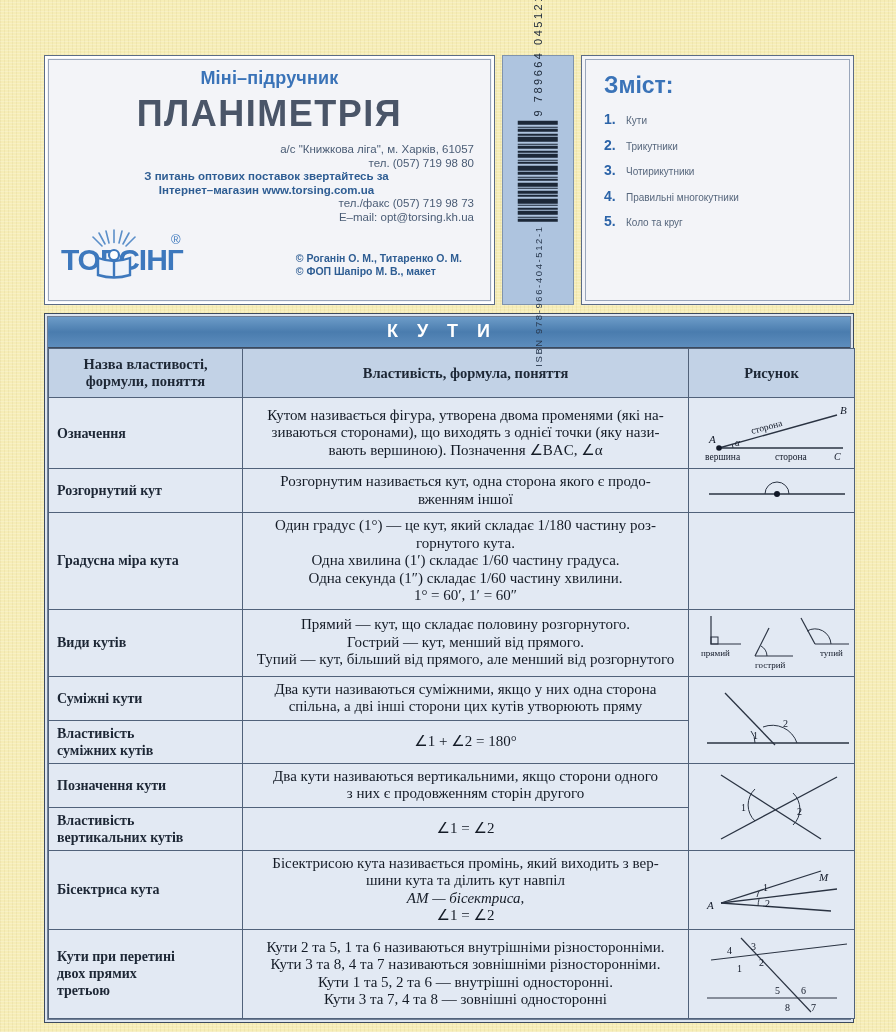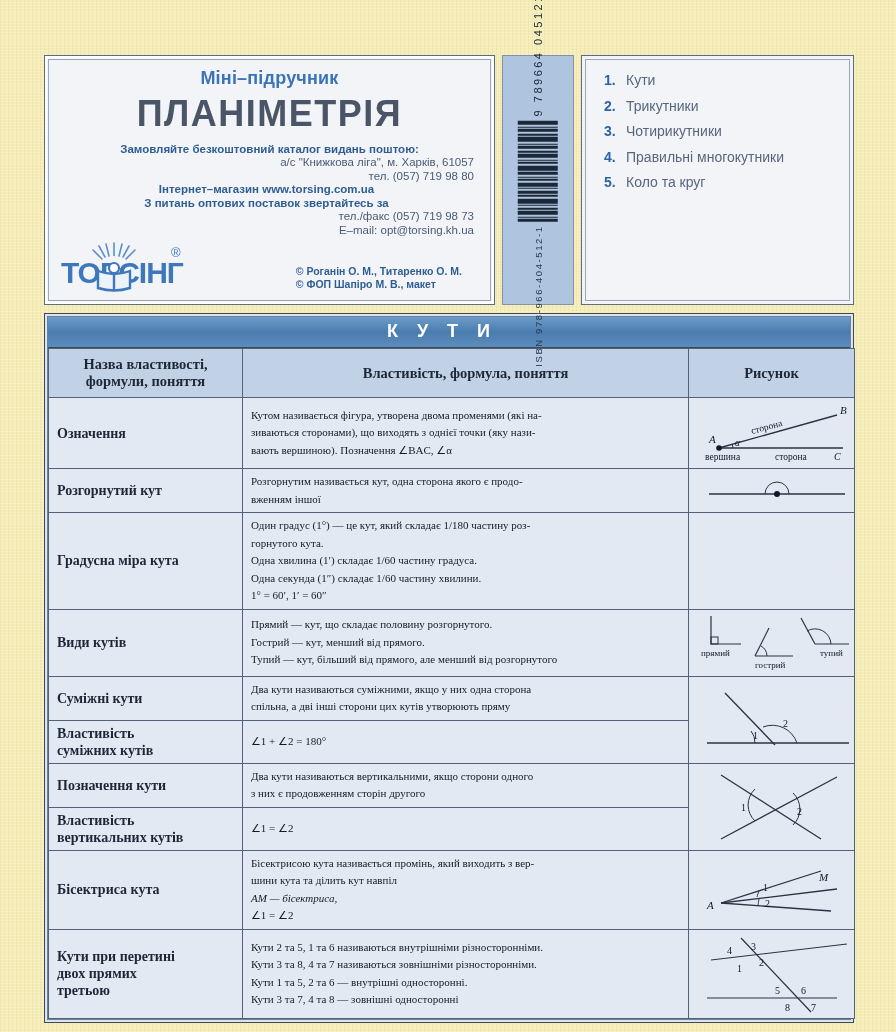--- a/index.html
+++ b/index.html
@@ -209,21 +209,21 @@
   }
   .toc-num {
     color: #2b63a8;
     font-weight: bold;
     font-size: 14px;
     width: 22px;
     flex: none;
   }
   .toc-label {
     color: #57677d;
-    font-size: 14px;
+    font-size: 10px;
   }
 
   
   .table-box {
     margin-top: 8px;
     border: 1px solid #3c4a5e;
     background: #dce4ef;
     box-sizing: border-box;
     padding: 2px;
   }
@@ -271,25 +271,26 @@
   td.name-cell {
     font-family: "Liberation Serif", serif;
     font-weight: bold;
     font-size: 14px;
     color: #1d2735;
     line-height: 17px;
     padding-left: 10px;
   }
   td.prop-cell {
     font-family: "Liberation Serif", serif;
-    font-size: 11px;
+    font-size: 15px;
     color: #141b26;
     line-height: 17.5px;
     padding-left: 10px;
     padding-right: 8px;
+    text-align: center;
   }
   td.prop-cell .ln { display: block; }
   td.fig-cell {
     padding: 2px;
     text-align: center;
   }
   td.fig-cell svg { display: block; margin: 0 auto; }
 
   .it { font-style: italic; }
 </style>
@@ -297,27 +298,26 @@
 <body>
 
 <div class="page">
 
   <div class="cover-row">
 
     <div class="cover-left">
       <div class="mini-title">Міні–підручник</div>
       <div class="main-title">ПЛАНІМЕТРІЯ</div>
 
-      <div class="catalog-line">Замовляйте безкоштовний каталог видань поштою:</div>
 
       <div class="contact-block">
         <span class="r">а/с "Книжкова ліга", м. Харків, 61057</span>
         <span class="r">тел. (057) 719 98 80</span>
+        <span class="b">З питань оптових поставок звертайтесь за</span>
         <span class="b">Інтернет–магазин www.torsing.com.ua</span>
-        <span class="b">З питань оптових поставок звертайтесь за</span>
         <span class="r">тел./факс (057) 719 98 73</span>
         <span class="r">E–mail: opt@torsing.kh.ua</span>
       </div>
 
       <div class="logo-copy-row">
         <div class="logo-wrap">
           <svg width="136" height="56" viewBox="0 0 136 56">
 
             <g stroke="#5b8fc9" stroke-width="1.6" stroke-linecap="round">
               <line x1="46" y1="16" x2="40" y2="5"></line>
@@ -398,20 +398,21 @@
             <i style="width:1px;background:transparent"></i>
           <i style="width:1px"></i>
             <i style="width:2px;background:transparent"></i>
           <i style="width:4px"></i>
         </span>
         <span class="isbn-digits">9 789664 045121</span>
       </div>
     </div>
 
     <div class="contents-panel">
+      <div class="contents-title">Зміст:</div>
       <ul class="toc-list">
         <li class="toc-item">
           <span class="toc-num">1.</span>
           <span class="toc-label">Кути</span>
         </li>
         <li class="toc-item">
           <span class="toc-num">2.</span>
           <span class="toc-label">Трикутники</span>
         </li>
         <li class="toc-item">

